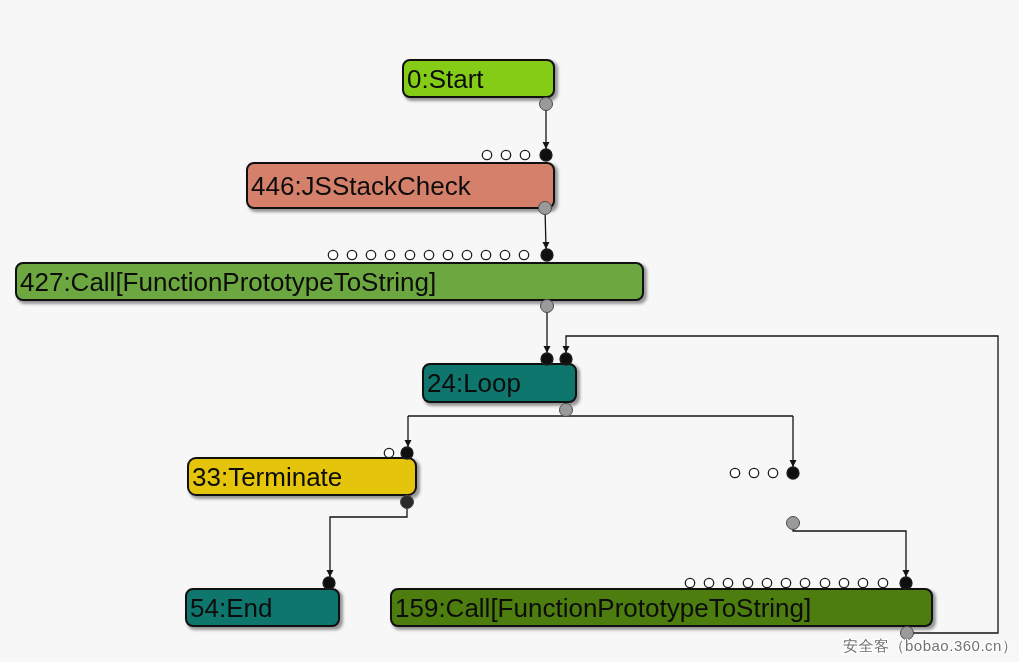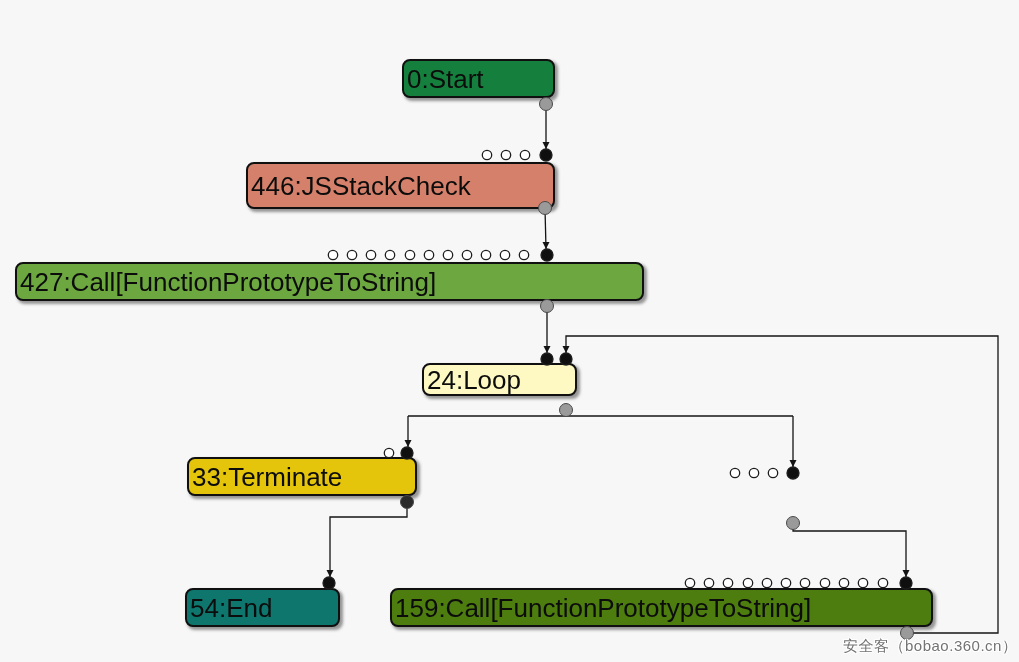--- a/index.html
+++ b/index.html
@@ -55,33 +55,33 @@
     text-shadow: -1px -1px 0 #ffffff, 1px -1px 0 #ffffff,
                  -1px 1px 0 #ffffff, 1px 1px 0 #ffffff;
     white-space: nowrap;
   }
 </style>
 </head>
 <body>
 
 <div id="stage" style="background: rgb(247, 247, 247);">
   <div id="node-layer">
-      <div class="node" style="left: 402px; top: 59px; width: 153px; height: 39px; background: #15803d;">
+      <div class="node" style="left: 402px; top: 59px; width: 153px; height: 39px; background: #84cc16;">
         <span class="node-label">0:Start</span>
       </div>
       <div class="node" style="left: 246px; top: 162px; width: 309px; height: 47px; background: rgb(213, 128, 107);">
         <span class="node-label">446:JSStackCheck</span>
       </div>
       <div class="node" style="left: 15px; top: 262px; width: 629px; height: 39px; background: rgb(108, 167, 63);">
         <span class="node-label">427:Call[FunctionPrototypeToString]</span>
       </div>
-      <div class="node" style="left: 422px; top: 363px; width: 155px; height: 33px; background: #fef9c3;">
+      <div class="node" style="left: 422px; top: 363px; width: 155px; height: 40px; background: #0f766e;">
         <span class="node-label">24:Loop</span>
       </div>
-      <div class="node" style="left: 187px; top: 457px; width: 230px; height: 39px; background: rgb(228, 197, 11);">
+      <div class="node" style="left: 187px; top: 457px; width: 230px; height: 39px; background: rgb(228, 197, 11); border-radius: 9px;">
         <span class="node-label">33:Terminate</span>
       </div>
       <div class="node" style="left: 185px; top: 588px; width: 155px; height: 39px; background: #0f766e;">
         <span class="node-label">54:End</span>
       </div>
       <div class="node" style="left: 375px; top: 588px; width: 543px; height: 39px; background: #4d7c0f; margin-left: 15px;">
         <span class="node-label">159:Call[FunctionPrototypeToString]</span>
       </div>
     </div>
   <svg id="edge-layer" xmlns="http://www.w3.org/2000/svg" viewBox="0 0 1019 662">

